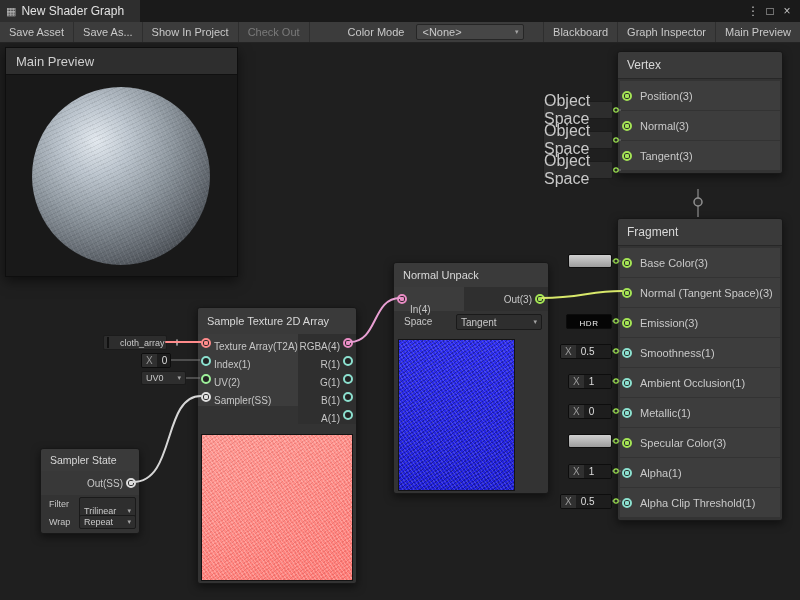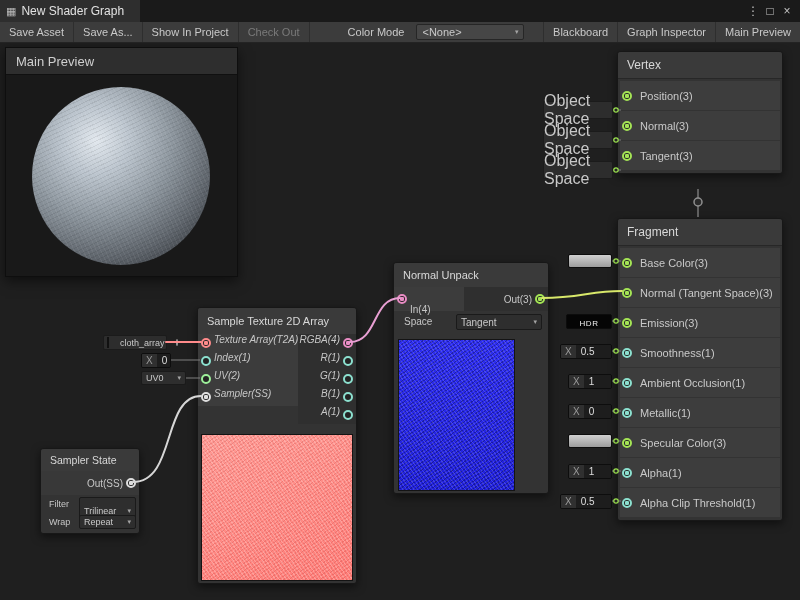--- a/index.html
+++ b/index.html
@@ -41,21 +41,21 @@
   .mini-dot { margin-left:auto; width:5px; height:5px; border:1px solid #9a9a9a; border-radius:50%; background:#454545; }
   .floatw { position:absolute; display:flex; align-items:stretch; height:15px; background:#222; border:1px solid #0d0d0d; border-radius:2px; font-size:10px; color:#cfcfcf; z-index:2; box-sizing:border-box; overflow:hidden; }
   .floatw .pfx { display:flex; align-items:center; padding:0 4px; color:#9a9a9a; background:#303030; }
   .floatw .val { display:flex; align-items:center; flex:1; padding:0 5px; background:#1d1d1d; color:#dedede; }
   .swatch { position:absolute; height:14px; border:1px solid #0c0c0c; border-radius:2px; background:linear-gradient(180deg,#d0d0d0,#9c9c9c); z-index:2; box-sizing:border-box; }
   .swatch.hdr { background:#050505; color:#f0f0f0; font-size:8px; display:flex; align-items:flex-end; justify-content:center; letter-spacing:0.5px; }
   .dd { position:absolute; background:#2e2e2e; border:1px solid #1a1a1a; border-radius:2px; display:flex; align-items:center; justify-content:space-between; padding:0 4px; color:#c9c9c9; z-index:2; box-sizing:border-box; }
   
   .col-in { position:absolute; left:0; top:26px; width:102px; }
   .col-out { position:absolute; right:0; top:26px; width:58px; background:#2f2f2f; }
-  .srow { position:relative; height:18px; display:flex; align-items:flex-start; font-size:10px; color:#c6c6c6; background:#3c3c3c;font-style:italic; }
+  .srow { position:relative; height:18px; display:flex; align-items:flex-end; font-size:10px; color:#c6c6c6; background:#3c3c3c; }
   .col-out .srow { background:none; justify-content:flex-end; }
   .srow .port { top:4px; }
   .col-in .srow .port { left:3px; }
   .col-in .srow-label { padding-left:16px; white-space:nowrap; }
   .col-out .srow .port { right:3px; }
   .col-out .srow-label { padding-right:16px; }
   
   .tex-preview { position:absolute; border:1px solid #141414; box-sizing:border-box; }
   .prev-red { background:
       repeating-linear-gradient(55deg, rgba(255,255,255,0.22) 0 1px, rgba(255,255,255,0) 1px 3px),

